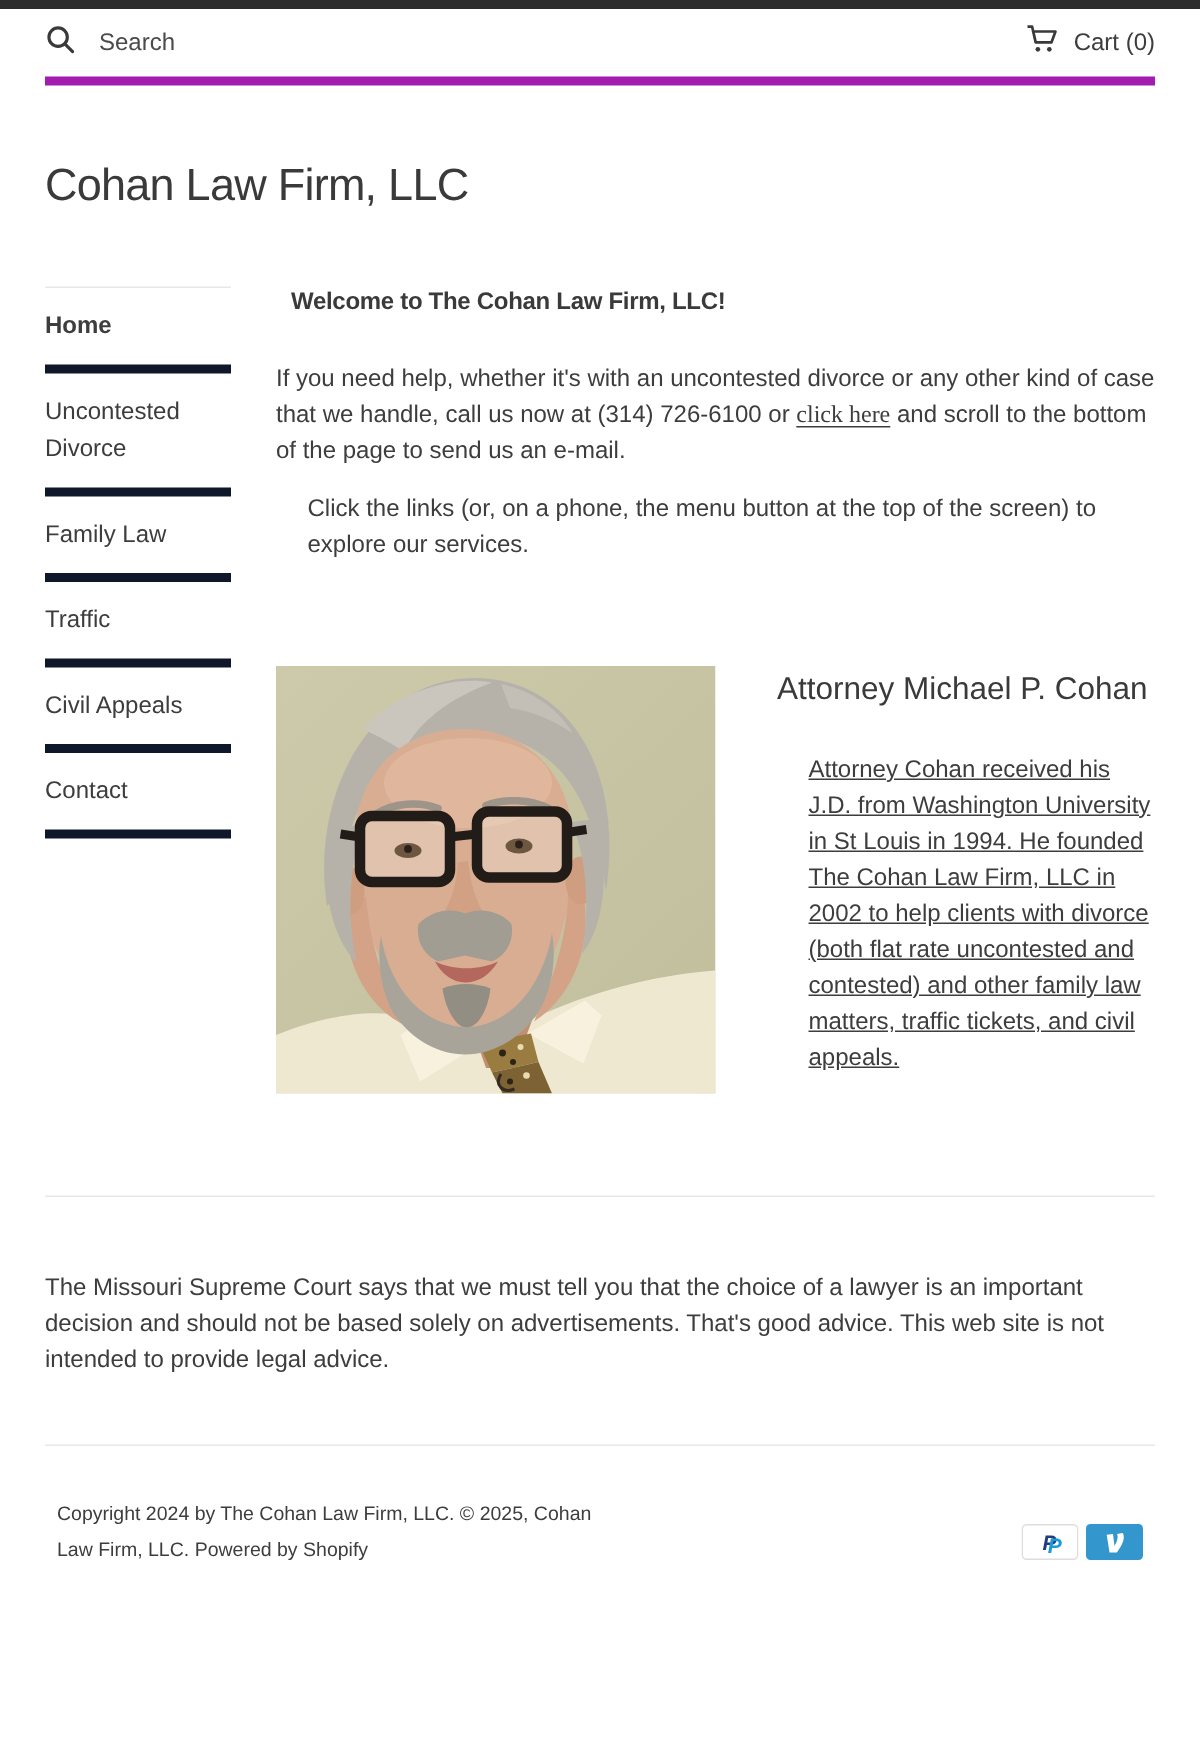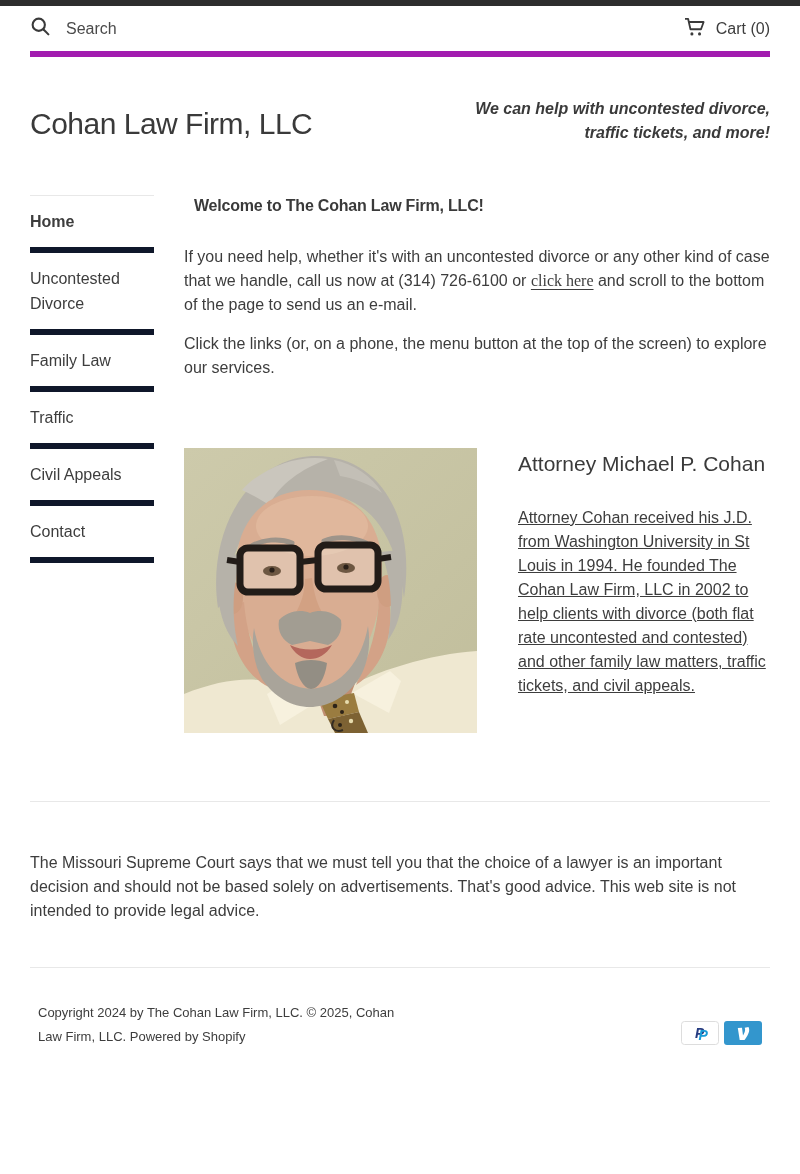--- a/index.html
+++ b/index.html
@@ -87,21 +87,21 @@
     font-size: 16px;
     font-weight: 700;
     letter-spacing: -0.2px;
     color: #3a3a3a;
   }
   .content p {
     margin: 0 0 15px;
     font-size: 16px;
     line-height: 24px;
   }
-  .content p:last-of-type { margin-bottom: 0; }
+  .content p:last-of-type { margin-bottom: 0; margin-left: 21px; }
   .inline-link { text-decoration: underline; text-underline-offset: 3px; font-family: Liberation Serif, serif; }
 
   .attorney {
     margin-top: 68px;
     display: grid;
     grid-template-columns: 293px 1fr;
     column-gap: 41px;
   }
   .portrait { width: 293px; height: 285px; display: block; }
   .attorney-text h3 {
@@ -174,21 +174,20 @@
         </svg>
       </span>
       <span>Cart (0)</span>
     </a>
   </div>
 </nav>
 
 <header>
   <div class="site-header-inner">
     <h1 class="site-title">Cohan Law Firm, LLC</h1>
-    <p class="tagline">We can help with uncontested divorce, traffic tickets, and more!</p>
   </div>
 </header>
 
 <div class="page-main">
   <aside class="side-nav">
     <ul>
       <li class="active">
         <a>Home</a>
       </li>
       <li>

